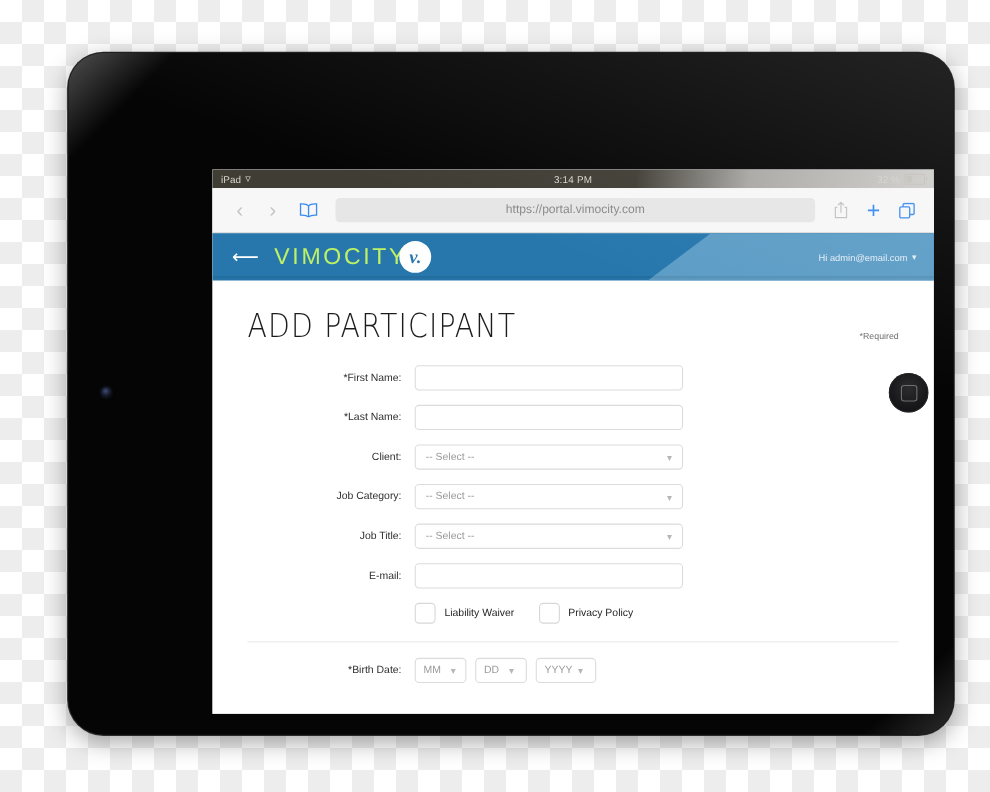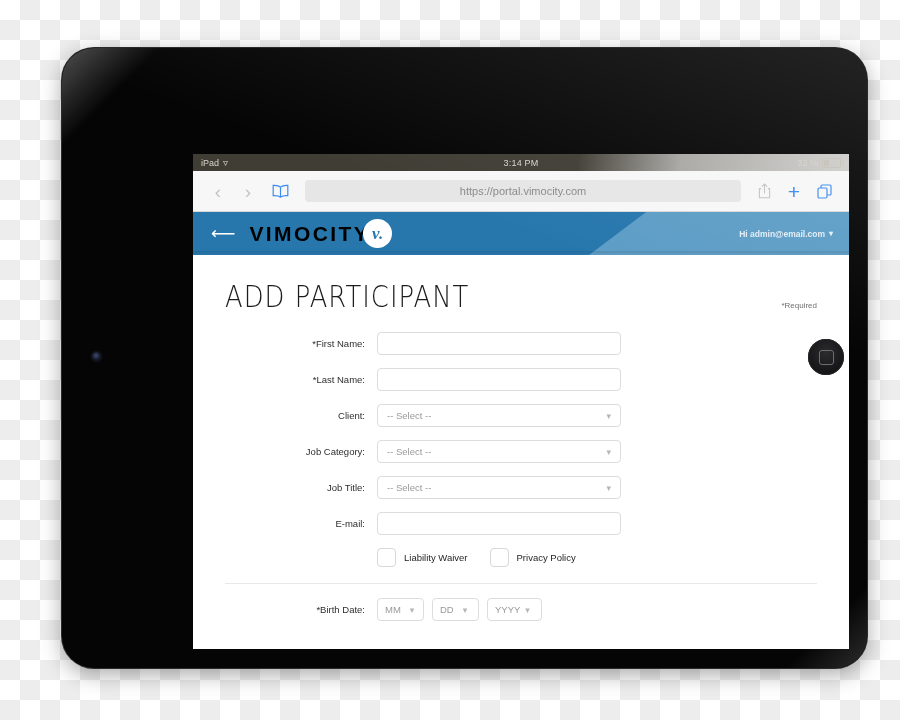--- a/index.html
+++ b/index.html
@@ -228,24 +228,24 @@
     line-height: 1;
     z-index: 2;
   }
   .brand {
     margin-left: 14px;
     display: flex;
     align-items: center;
     z-index: 2;
   }
   .brand-text {
-    color: #000000;
+    color: #bef264;
     font-size: 21px;
     letter-spacing: 2.4px;
-    font-weight: 700;
+    font-weight: 400;
   }
   .brand-badge {
     width: 29px; height: 29px;
     border-radius: 50%;
     background: #ffffff;
     margin-left: -7px;
     display: flex;
     align-items: center;
     justify-content: center;
     color: #2777ad;
@@ -256,21 +256,20 @@
   }
   .user-greeting {
     margin-left: auto;
     margin-right: 16px;
     color: #e3eef6;
     font-size: 8.5px;
     z-index: 2;
     display: flex;
     align-items: flex-start;
     gap: 4px;
-    font-weight: bold;
   }
   .caret { font-size: 8px; }
 
   
   .content {
     padding: 24px 32px 0 32px;
     position: relative;
     height: 100%;
     box-sizing: border-box;
   }

